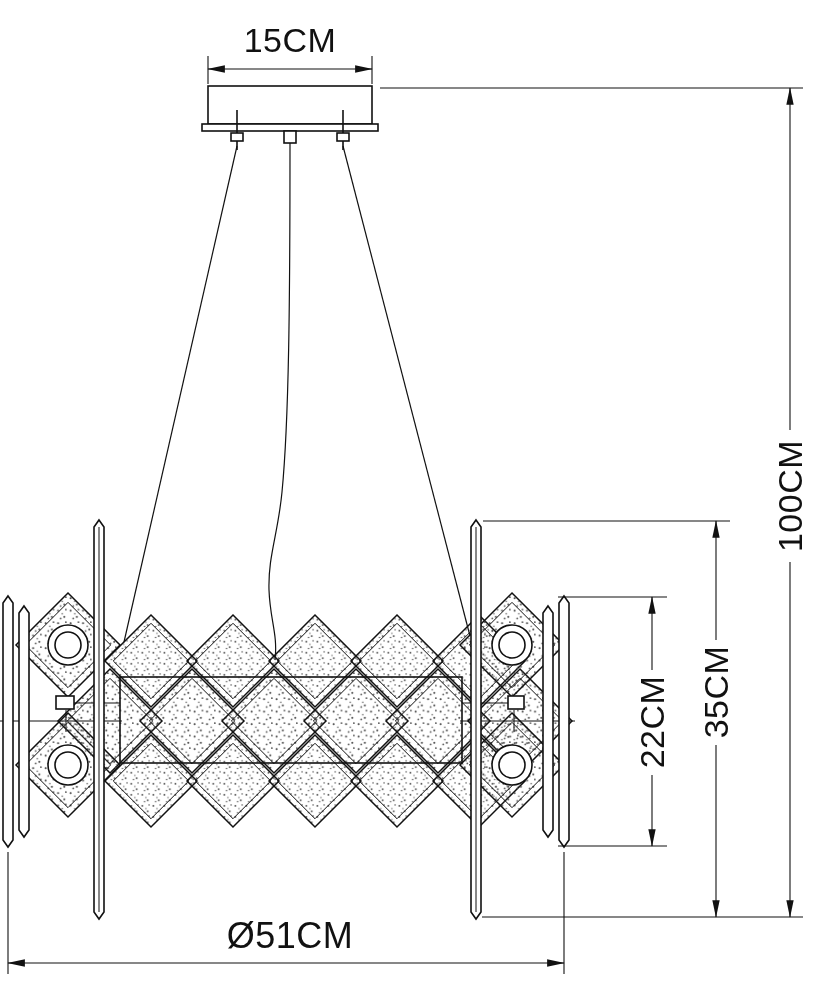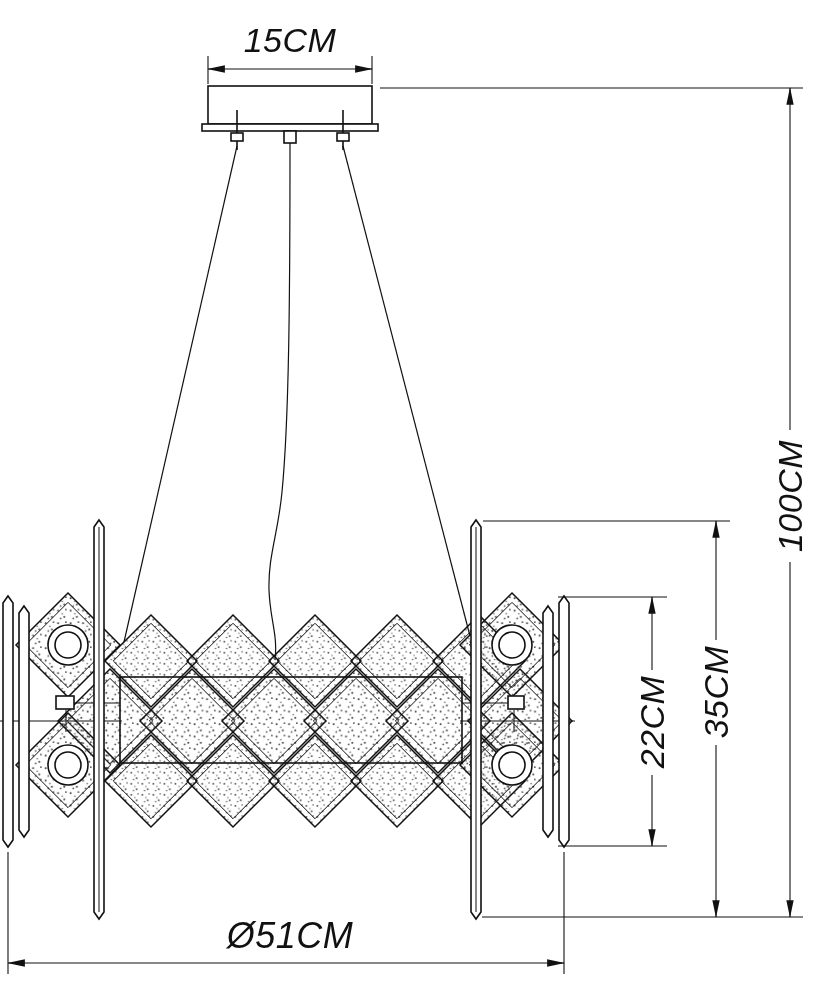--- a/index.html
+++ b/index.html
@@ -1,21 +1,20 @@
 <!DOCTYPE html>
 <html><head>
 <meta charset="utf-8">
 <style>
   html,body { margin:0; padding:0; background:#fff; }
   #stage {
     position:relative;
     width:832px; height:1000px;
     background:#ffffff;
     overflow:hidden;
-    font-style:italic;
   }
   svg { display:block; }
   .obj    { fill:none; stroke:#111; stroke-width:1.6; stroke-linejoin:miter; }
   .objw   { fill:#ffffff; stroke:#111; stroke-width:1.6; stroke-linejoin:miter; }
   .thin   { fill:none; stroke:#111; stroke-width:1; }
   .wire   { fill:none; stroke:#111; stroke-width:1.2; }
   .dim    { fill:none; stroke:#111; stroke-width:1.1; }
   .dimtxt {
     font-family:"Liberation Sans", sans-serif;
     font-size:34px; fill:#111; letter-spacing:0.5px;

